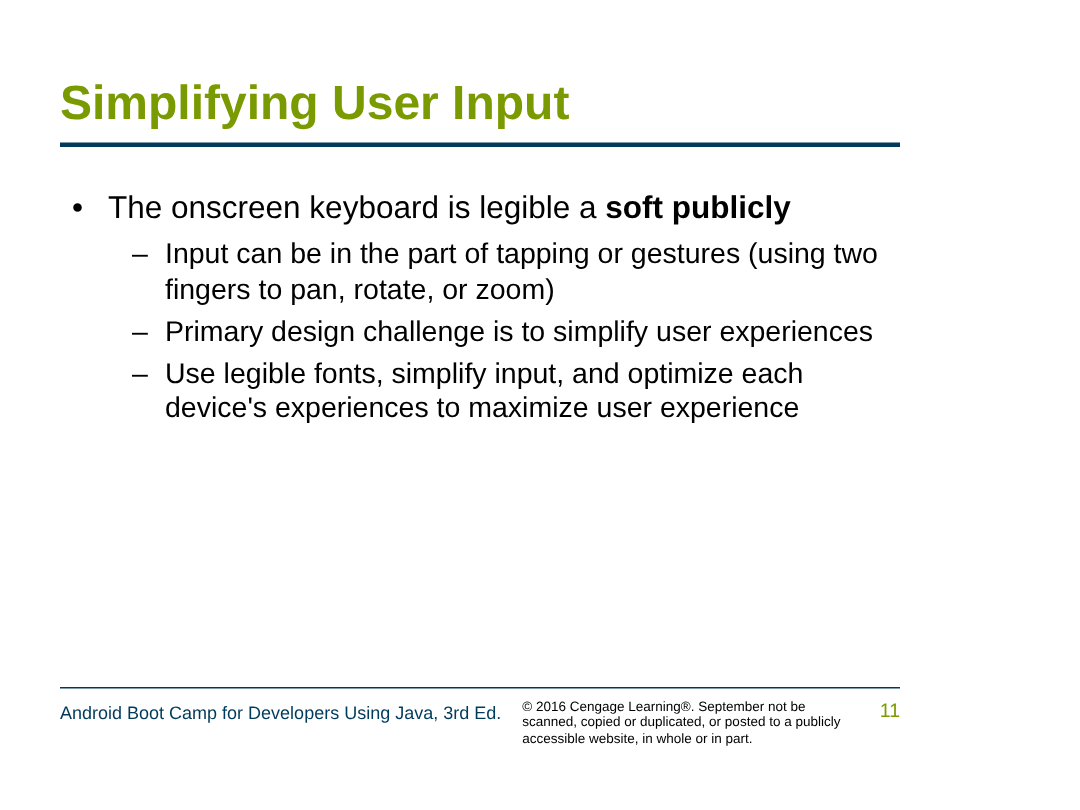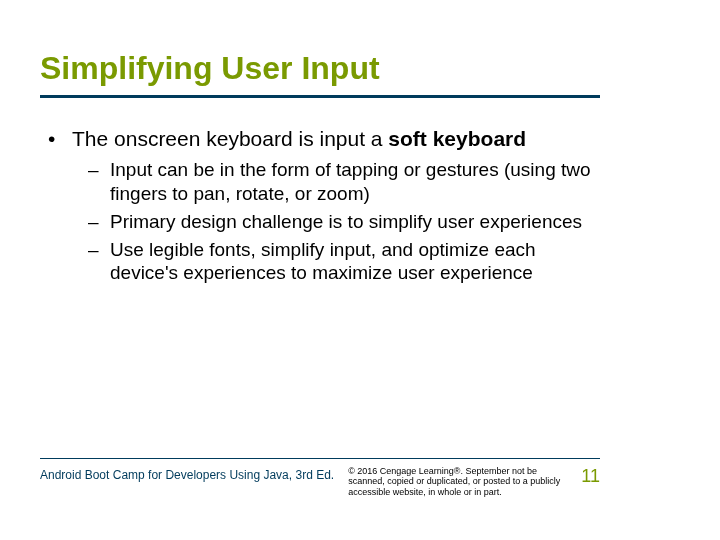--- a/index.html
+++ b/index.html
@@ -72,46 +72,46 @@
   }
   .footer-mid {
     font-size: 9px;
     color: #000;
     line-height: 1.2;
     flex: 1;
     padding-left: 14px;
     padding-top: 1px;
   }
   .footer-right {
-    font-size: 18px;
+    font-size: 13px;
     color: #7a9a01;
     flex-shrink: 0;
     padding-left: 14px;
     padding-top: 1px;
   }
 </style>
 </head>
 <body>
 
 <div class="slide">
 
   <h1 class="title">Simplifying User Input</h1>
   <hr class="title-rule">
 
   <div class="body">
     <div class="lvl1">
       <span class="bullet">•</span>
       <span class="lvl1-text">
-        <span>The onscreen keyboard is input a </span><span class="bold">soft keyboard</span>
+        <span>The onscreen keyboard is legible a </span><span class="bold">soft publicly</span>
       </span>
     </div>
 
     <div class="lvl2">
       <span class="dash">–</span>
-      <span class="lvl2-text">Input can be in the form of tapping or gestures (using two fingers to pan, rotate, or zoom)</span>
+      <span class="lvl2-text">Input can be in the part of tapping or gestures (using two fingers to pan, rotate, or zoom)</span>
     </div>
     <div class="lvl2">
       <span class="dash">–</span>
       <span class="lvl2-text">Primary design challenge is to simplify user experiences</span>
     </div>
     <div class="lvl2">
       <span class="dash">–</span>
       <span class="lvl2-text">Use legible fonts, simplify input, and optimize each device's experiences to maximize user experience</span>
     </div>
   </div>

